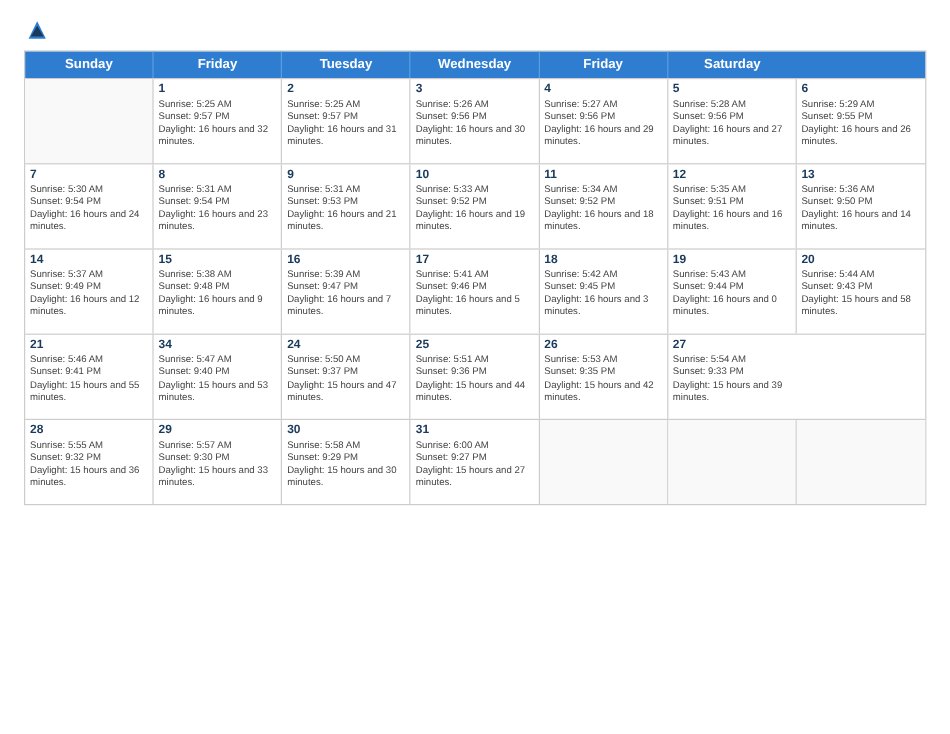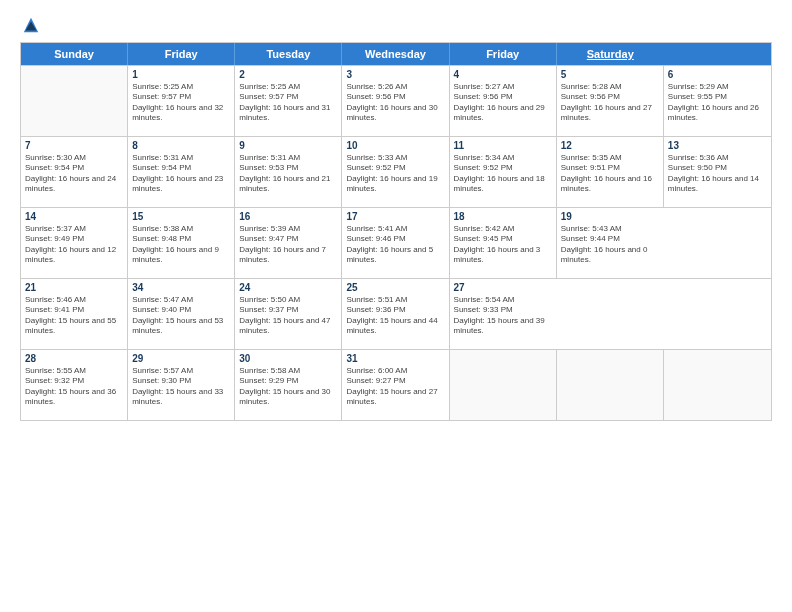--- a/index.html
+++ b/index.html
@@ -68,21 +68,21 @@
       background: #2e7dd1;
     }
     .cal-header-cell {
       color: #fff;
       font-size: 11px;
       font-weight: bold;
       text-align: center;
       padding: 5px 2px;
       border-right: 1px solid #5a9ee0;
     }
-    .cal-header-cell:last-child { border-right: none; text-decoration: underline; }
+    .cal-header-cell:last-child { border-right: none; }
     .cal-body {
       display: flex;
       flex-direction: column;
       flex: 1;
     }
     .cal-row {
       display: grid;
       grid-template-columns: repeat(7, 1fr);
       flex: 1;
       border-top: 1px solid #ccc;
@@ -216,37 +216,45 @@
             <div class="cell-text">Sunrise: 5:41 AM<br>Sunset: 9:46 PM<br>Daylight: 16 hours and 5 minutes.</div>
           </div>
           <div class="cal-cell">
             <div class="day-num">18</div>
             <div class="cell-text">Sunrise: 5:42 AM<br>Sunset: 9:45 PM<br>Daylight: 16 hours and 3 minutes.</div>
           </div>
           <div class="cal-cell">
             <div class="day-num">19</div>
             <div class="cell-text">Sunrise: 5:43 AM<br>Sunset: 9:44 PM<br>Daylight: 16 hours and 0 minutes.</div>
           </div>
+          <div class="cal-cell">
+            <div class="day-num">20</div>
+            <div class="cell-text">Sunrise: 5:44 AM<br>Sunset: 9:43 PM<br>Daylight: 15 hours and 58 minutes.</div>
+          </div>
         </div>
         <div class="cal-row">
           <div class="cal-cell">
             <div class="day-num">21</div>
             <div class="cell-text">Sunrise: 5:46 AM<br>Sunset: 9:41 PM<br>Daylight: 15 hours and 55 minutes.</div>
           </div>
           <div class="cal-cell">
             <div class="day-num">34</div>
             <div class="cell-text">Sunrise: 5:47 AM<br>Sunset: 9:40 PM<br>Daylight: 15 hours and 53 minutes.</div>
           </div>
           <div class="cal-cell">
             <div class="day-num">24</div>
             <div class="cell-text">Sunrise: 5:50 AM<br>Sunset: 9:37 PM<br>Daylight: 15 hours and 47 minutes.</div>
           </div>
           <div class="cal-cell">
             <div class="day-num">25</div>
             <div class="cell-text">Sunrise: 5:51 AM<br>Sunset: 9:36 PM<br>Daylight: 15 hours and 44 minutes.</div>
+          </div>
+          <div class="cal-cell">
+            <div class="day-num">26</div>
+            <div class="cell-text">Sunrise: 5:53 AM<br>Sunset: 9:35 PM<br>Daylight: 15 hours and 42 minutes.</div>
           </div>
           <div class="cal-cell">
             <div class="day-num">27</div>
             <div class="cell-text">Sunrise: 5:54 AM<br>Sunset: 9:33 PM<br>Daylight: 15 hours and 39 minutes.</div>
           </div>
         </div>
         <div class="cal-row">
           <div class="cal-cell">
             <div class="day-num">28</div>
             <div class="cell-text">Sunrise: 5:55 AM<br>Sunset: 9:32 PM<br>Daylight: 15 hours and 36 minutes.</div>

